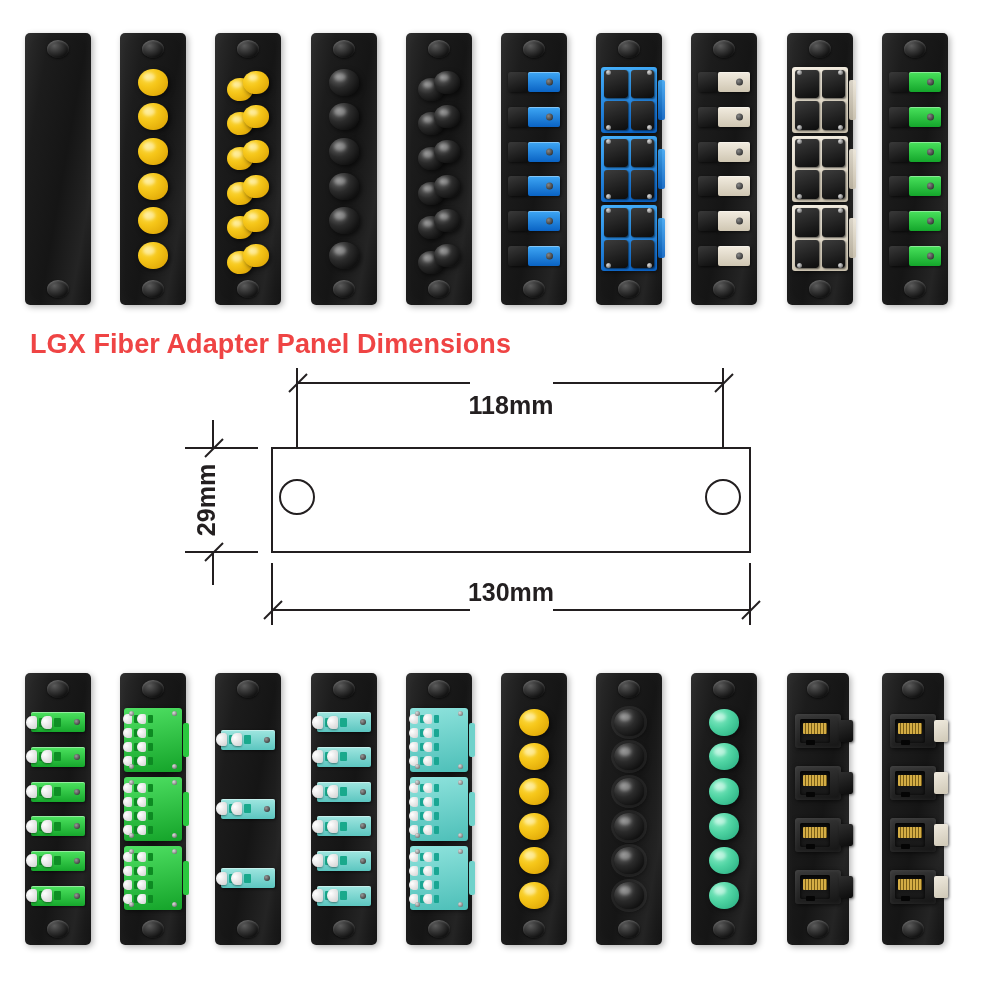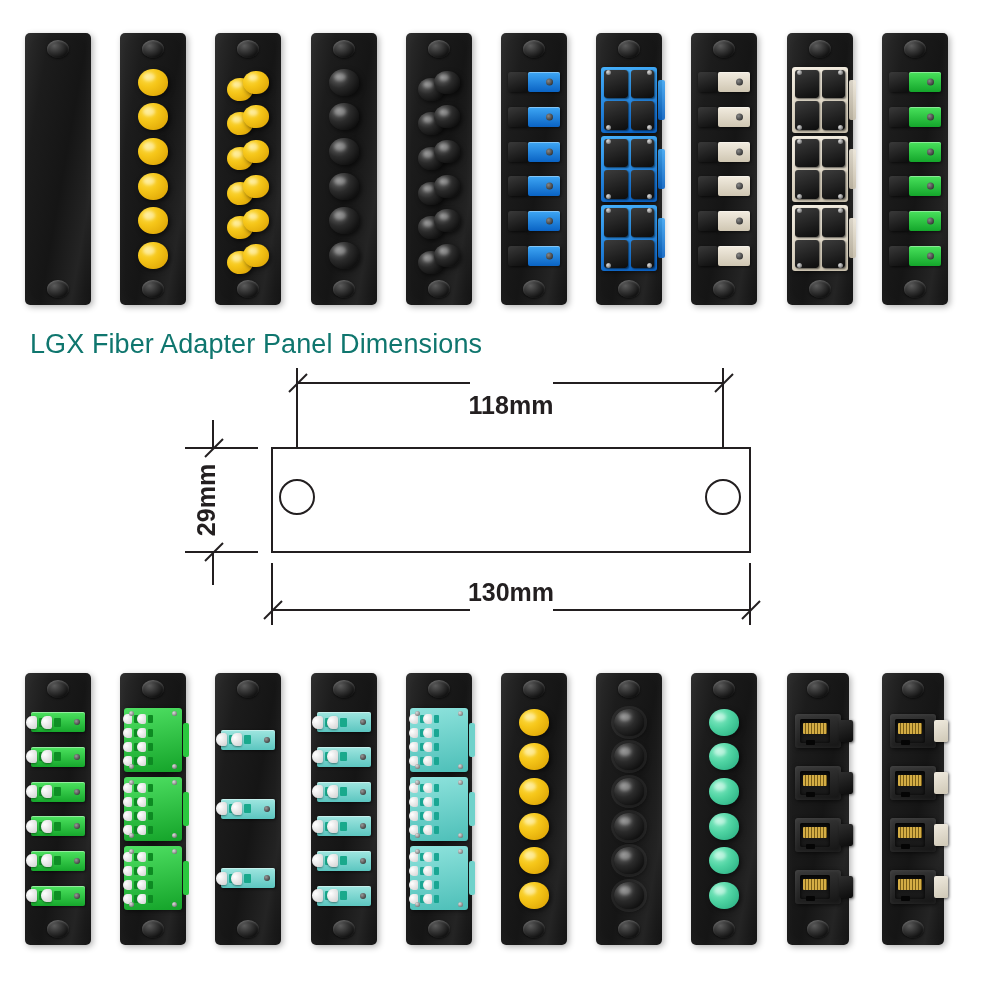--- a/index.html
+++ b/index.html
@@ -121,21 +121,21 @@
   .rj .pins{position:absolute;left:8px;top:9px;width:24px;height:11px;
     background:repeating-linear-gradient(90deg,#d4ad45 0 2px,#7a5f18 2px 3px);border-radius:1px;}
   .rj .notch{position:absolute;left:11px;bottom:3px;width:9px;height:5px;
     background:#050505;border-radius:1px;}
   .rj .back{position:absolute;right:-12px;top:50%;transform:translateY(-50%);
     width:14px;height:22px;border-radius:2px;background:linear-gradient(160deg,#2e2e2e,#0c0c0c);
     box-shadow:1px 1px 3px rgba(0,0,0,.6);}
   .rj .back.pale{background:linear-gradient(160deg,#efeade,#cfc8b6);}
 
   
-  .heading{position:absolute;font-weight:normal;color:#0f766e;letter-spacing:.1px;}
+  .heading{position:absolute;font-weight:bold;color:#ef4444;letter-spacing:.1px;}
 
   
   #dimsvg{position:absolute;left:0;top:0;}
   .dimtext{font-family:"Liberation Sans", sans-serif;font-weight:bold;fill:#231f20;}
 </style>
 </head>
 <body>
 
 <div id="stage">
 

